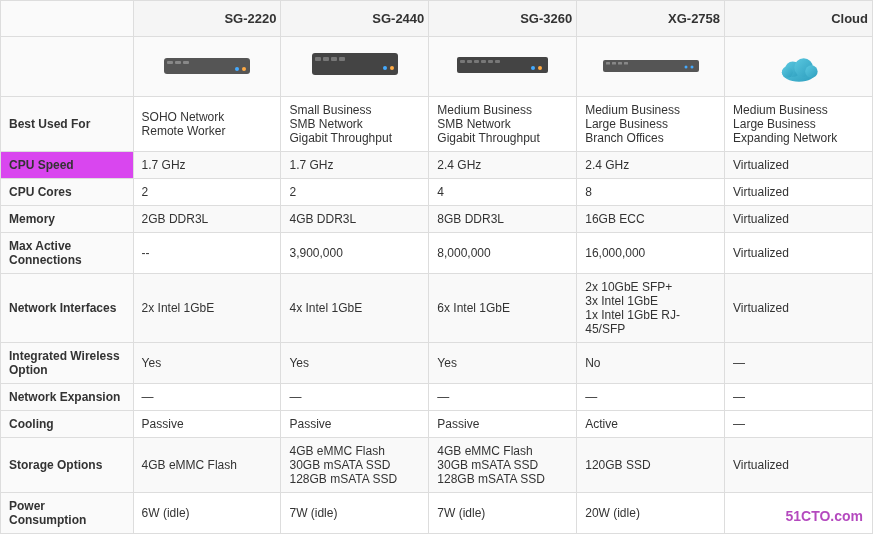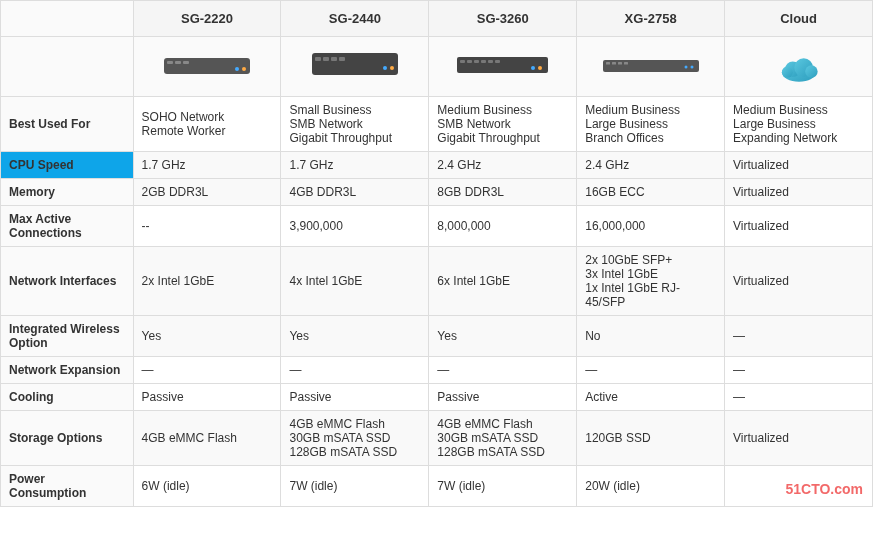--- a/index.html
+++ b/index.html
@@ -29,21 +29,22 @@
       font-weight: bold;
       background: #fafafa;
       width: 13%;
     }
     .col-product {
       width: 14.5%;
       text-align: center;
     }
     .header-row th {
       font-size: 13px;
-      padding: 10px 18px;
+      padding: 10px 4px;
+      text-align: right;
     }
     .image-row td {
       text-align: center;
       padding: 8px 4px;
       background: #fafafa;
       height: 60px;
     }
     .product-img {
       display: inline-block;
       text-align: center;
@@ -61,21 +62,21 @@
     }
     .section-label {
       font-weight: bold;
       font-size: 12px;
     }
     .watermark {
       position: absolute;
       bottom: 10px;
       right: 10px;
       font-size: 14px;
-      color: #ef4444;
+      color: #a21caf;
       font-weight: bold;
       opacity: 0.8;
     }
     .wrapper-relative {
       position: relative;
       width: 873px;
     }
   </style>
 </head>
 <body>
@@ -171,25 +172,33 @@
 
     <tr style="background: rgb(255, 255, 255);">
           <td class="row-label section-label" style="background: rgb(250, 250, 250);">Best Used For</td>
           <td>SOHO Network<br>Remote Worker</td>
           <td>Small Business<br>SMB Network<br>Gigabit Throughput</td>
           <td>Medium Business<br>SMB Network<br>Gigabit Throughput</td>
           <td>Medium Business<br>Large Business<br>Branch Offices</td>
           <td>Medium Business<br>Large Business<br>Expanding Network</td>
         </tr>
         <tr style="background: rgb(249, 249, 249);">
-          <td class="row-label section-label" style="background: #0ea5e9;">CPU Speed</td>
+          <td class="row-label section-label" style="background: #d946ef;">CPU Speed</td>
           <td>1.7 GHz</td>
           <td>1.7 GHz</td>
           <td>2.4 GHz</td>
           <td>2.4 GHz</td>
+          <td>Virtualized</td>
+        </tr>
+        <tr style="background: rgb(255, 255, 255);">
+          <td class="row-label section-label" style="background: rgb(250, 250, 250);">CPU Cores</td>
+          <td>2</td>
+          <td>2</td>
+          <td>4</td>
+          <td>8</td>
           <td>Virtualized</td>
         </tr>
         <tr style="background: rgb(249, 249, 249);">
           <td class="row-label section-label" style="background: rgb(250, 250, 250);">Memory</td>
           <td>2GB DDR3L</td>
           <td>4GB DDR3L</td>
           <td>8GB DDR3L</td>
           <td>16GB ECC</td>
           <td>Virtualized</td>
         </tr>

